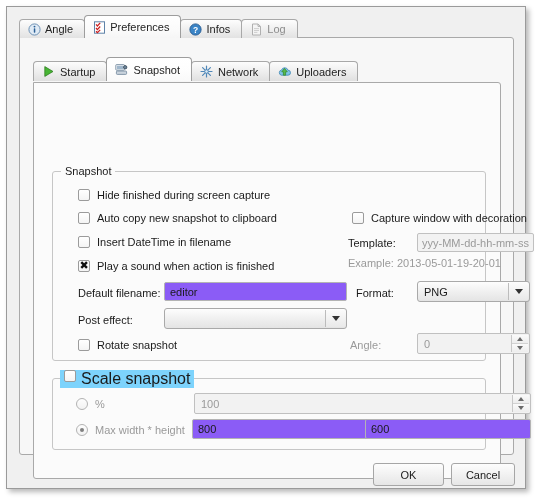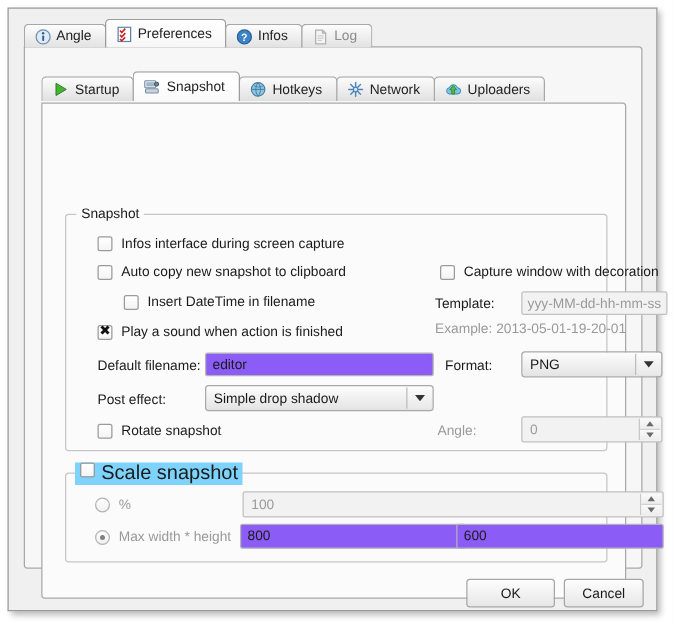--- a/index.html
+++ b/index.html
@@ -405,30 +405,20 @@
             <rect x="0.8" y="1.6" width="8.6" height="5.6" rx="0.7" fill="#eef2f6" stroke="#7b8fa3" stroke-width="0.9"></rect>
             <rect x="2" y="2.8" width="6.2" height="3.3" fill="#9fb6cb"></rect>
             <rect x="1.4" y="8" width="10.2" height="3.4" rx="0.9" fill="#c9d3dd" stroke="#7b8fa3" stroke-width="0.9"></rect>
             <circle cx="10.2" cy="4.3" r="1.7" fill="#5d7near"></circle>
             <circle cx="10.2" cy="4.3" r="1.7" fill="#6c8296" stroke="#44596b" stroke-width="0.7"></circle>
           </svg>
         </span>
         <span>Snapshot</span>
       </div>
 
-      <div class="itab">
-        <span class="icon">
-          <svg width="13" height="13" viewBox="0 0 13 13">
-            <circle cx="6.5" cy="6.5" r="5.4" fill="#8fc6e6" stroke="#4a7fa0" stroke-width="0.9"></circle>
-            <path d="M1.2 6.5 H11.8 M6.5 1.1 C4 4 4 9 6.5 11.9 C9 9 9 4 6.5 1.1" fill="none" stroke="#4a7fa0" stroke-width="0.8"></path>
-            <path d="M3 3.4 C5.5 5 8.5 5 11 3.4" fill="none" stroke="#4a7fa0" stroke-width="0.7"></path>
-          </svg>
-        </span>
-        <span>Hotkeys</span>
-      </div>
 
       <div class="itab">
         <span class="icon">
           <svg width="13" height="13" viewBox="0 0 13 13">
             <g stroke="#4f87b8" stroke-width="1.2" stroke-linecap="round">
               <line x1="6.5" y1="1" x2="6.5" y2="12"></line>
               <line x1="1" y1="6.5" x2="12" y2="6.5"></line>
               <line x1="2.6" y1="2.6" x2="10.4" y2="10.4"></line>
               <line x1="10.4" y1="2.6" x2="2.6" y2="10.4"></line>
             </g>
@@ -450,29 +440,29 @@
     </div>
 
     <div id="inner-panel">
 
       <div class="group" id="group-snapshot">
         <span class="group-title">Snapshot</span>
       </div>
 
       <div class="crow" style="left:44px; top:106px;">
         <span class="cbox"></span>
-        <span>Infos interface during screen capture</span>
+        <span>Hide finished during screen capture</span>
       </div>
 
       <div class="crow" style="left:44px; top:129px;">
         <span class="cbox"></span>
         <span>Auto copy new snapshot to clipboard</span>
       </div>
 
-      <div class="crow" style="left:44px; top:153px;margin-left:21px;">
+      <div class="crow" style="left:44px; top:153px;">
         <span class="cbox"></span>
         <span>Insert DateTime in filename</span>
       </div>
 
       <div class="crow" style="left:44px; top:177px;">
         <span class="cbox checked"></span>
         <span>Play a sound when action is finished</span>
       </div>
 
       <div class="crow" style="left:318px; top:129px;">
@@ -495,21 +485,20 @@
       <span class="lbl" style="left:322px; top:204px;">Format:</span>
       <div class="combo" style="left:383px; top:198px; width:113px;">
         <span>PNG</span>
         <span class="arrowbox">
           <span class="tri-down"></span>
         </span>
       </div>
 
       <span class="lbl" style="left:44px; top:231px;">Post effect:</span>
       <div class="combo" style="left:130px; top:225px; width:183px;">
-        <span>Simple drop shadow</span>
         <span class="arrowbox">
           <span class="tri-down"></span>
         </span>
       </div>
 
       <div class="crow" style="left:44px; top:256px;">
         <span class="cbox"></span>
         <span>Rotate snapshot</span>
       </div>
 

